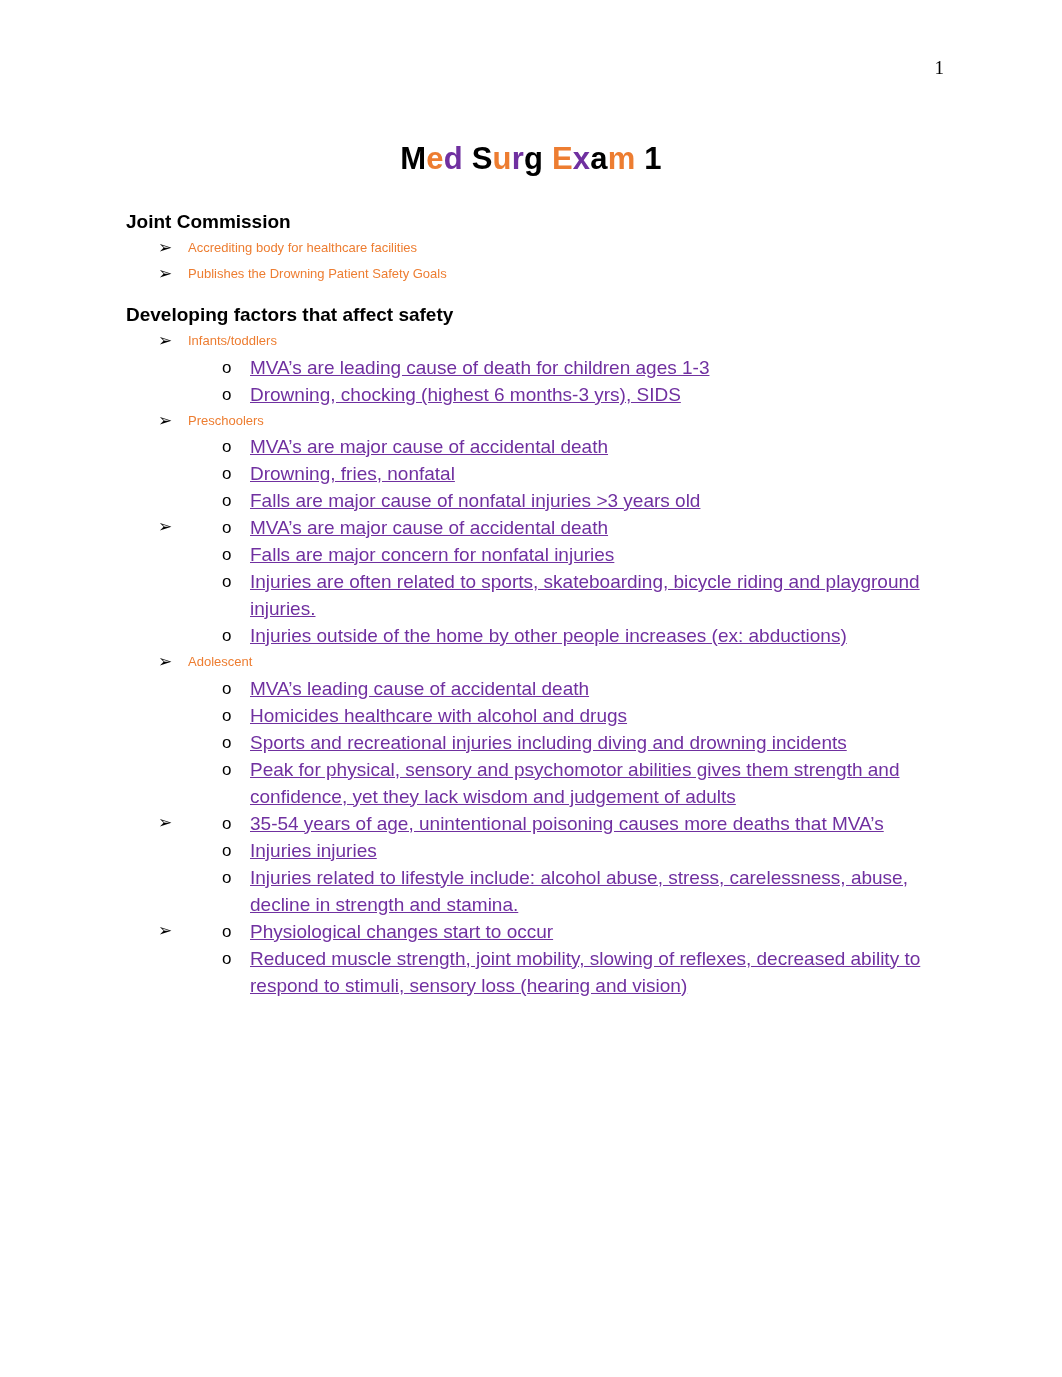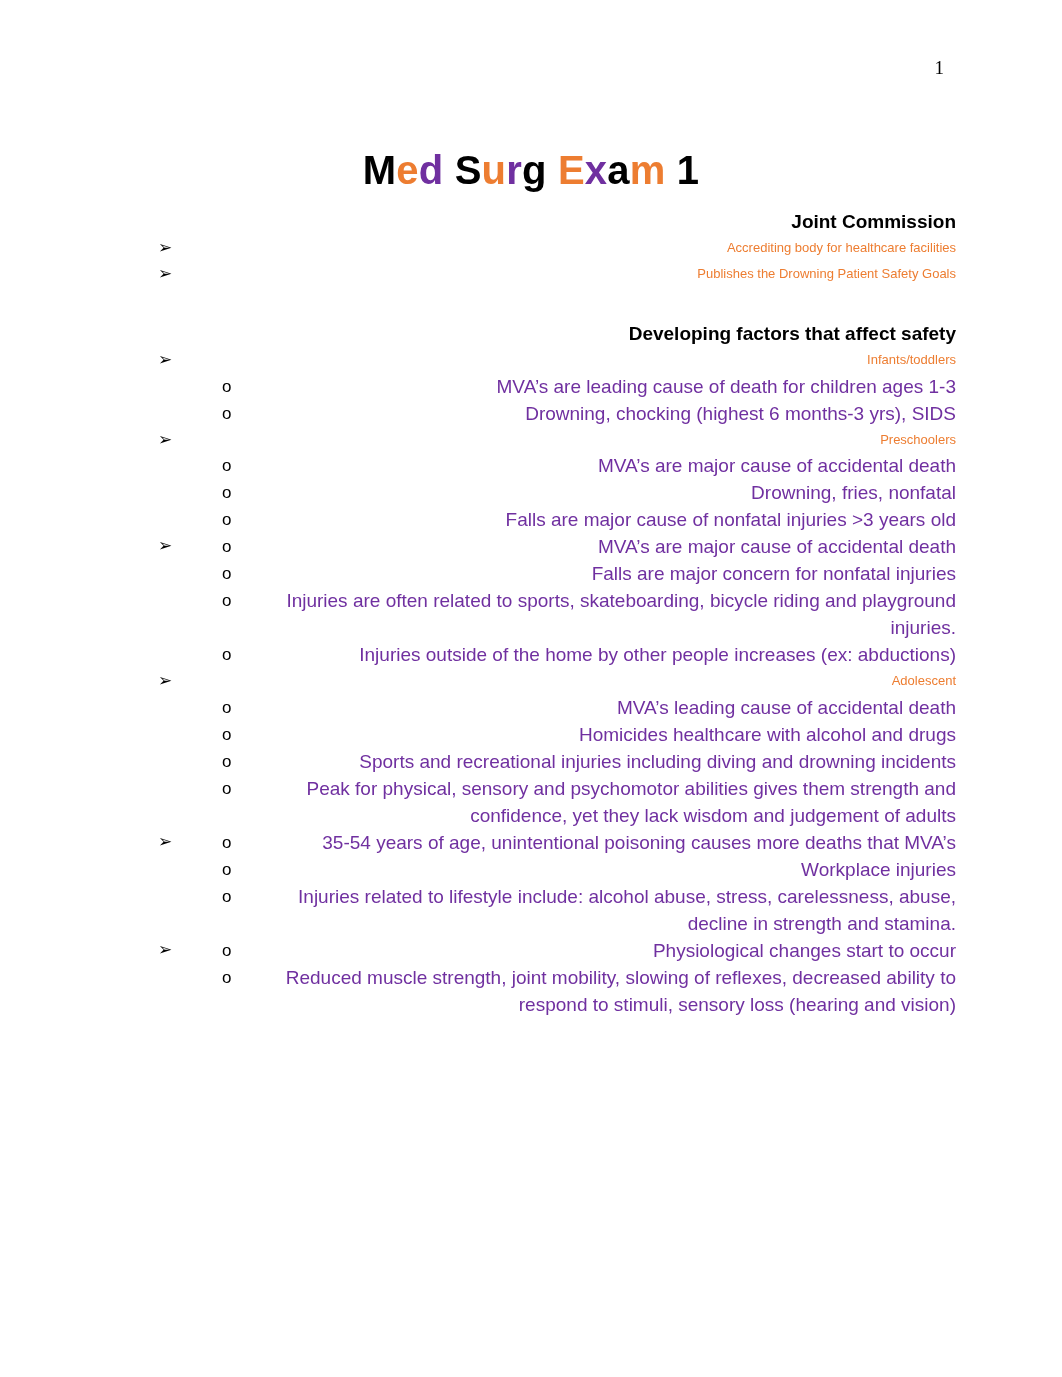--- a/index.html
+++ b/index.html
@@ -31,46 +31,45 @@
     color: #000000;
   }
 
   
   .doc-title {
     position: absolute;
     top: 119px;
     left: 0;
     width: 1062px;
     text-align: center;
-    font-size: 40px;
+    font-size: 31px;
     font-weight: bold;
     letter-spacing: 0.2px;
     line-height: 1.2;
     white-space: pre;
   }
 
   
   .content {
     position: absolute;
     top: 209px;
     left: 126px;
     width: 830px;
-    text-align: right;
   }
 
   
   .section-heading {
     font-size: 19px;
     font-weight: bold;
     color: #000000;
     line-height: 25px;
     margin: 0 0 1px 0;
   }
   .section + .section {
-    margin-top: 35px;
+    margin-top: 16px;
   }
 
   
   .level1 {
     list-style: none;
     margin: 0;
     padding: 0;
   }
   .l1-item {
     position: relative;
@@ -100,20 +99,21 @@
   .l2-item {
     position: relative;
     padding-left: 62px;
     margin: 0;
   }
   .l2-text {
     display: block;
     font-size: 19px;
     color: #7030A0;
     line-height: 27px;
+    text-decoration: underline;
   }
   .l2-marker {
     position: absolute;
     left: 34px;
     top: 0;
     font-size: 17px;
     line-height: 27px;
     color: #000000;
   }
 </style>
@@ -220,21 +220,21 @@
           </li>
           <li class="l1-item">
             <span class="l1-marker">➢</span>
             <ul class="level2">
               <li class="l2-item">
                 <span class="l2-marker">o</span>
                 <span class="l2-text">35-54 years of age, unintentional poisoning causes more deaths that MVA’s</span>
               </li>
               <li class="l2-item">
                 <span class="l2-marker">o</span>
-                <span class="l2-text">Workplace injuries</span>
+                <span class="l2-text">Injuries injuries</span>
               </li>
               <li class="l2-item">
                 <span class="l2-marker">o</span>
                 <span class="l2-text">Injuries related to lifestyle include: alcohol abuse, stress, carelessness, abuse, decline in strength and stamina.</span>
               </li>
             </ul>
           </li>
           <li class="l1-item">
             <span class="l1-marker">➢</span>
             <ul class="level2">

